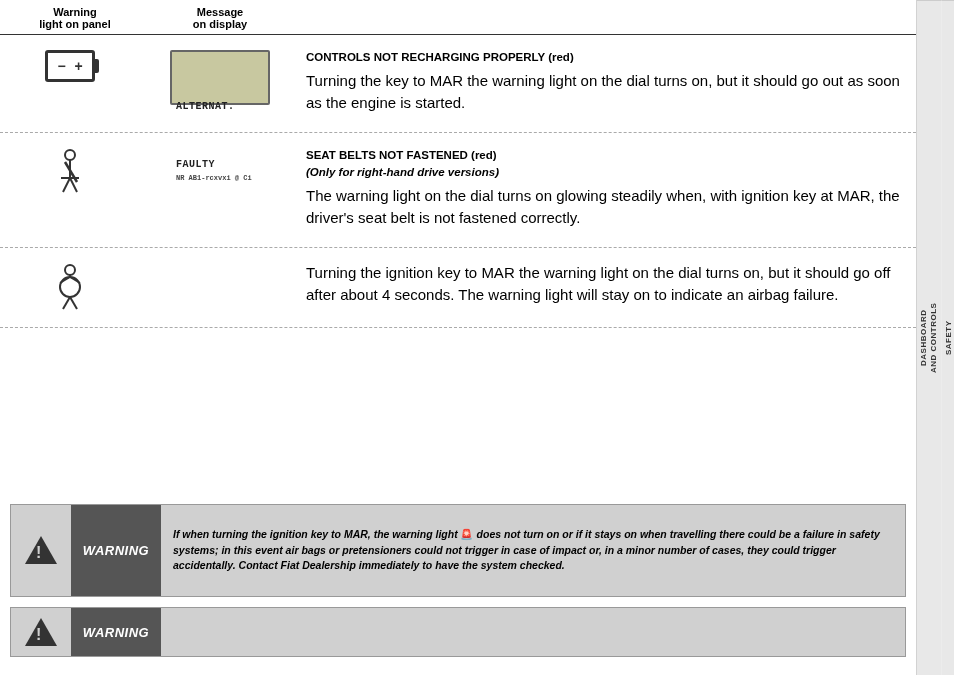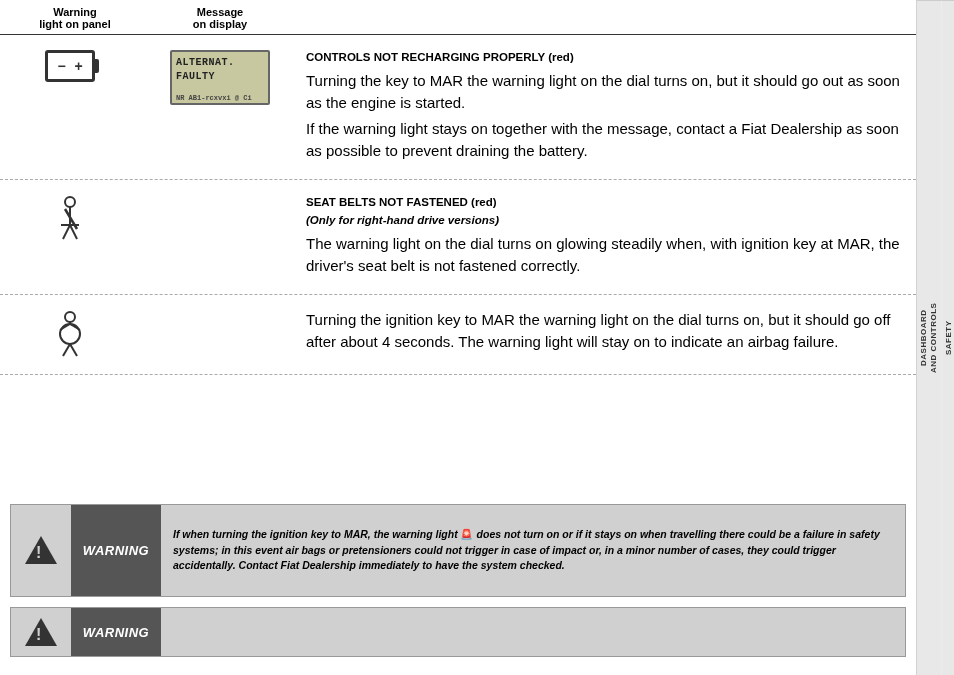--- a/index.html
+++ b/index.html
@@ -140,24 +140,25 @@
       flex-direction: column;
       align-items: flex-start;
       justify-content: flex-start;
       padding: 4px 4px;
       position: relative;
     }
     .lcd-display .lcd-line {
       font-size: 10px;
       letter-spacing: 0.5px;
       line-height: 1.4;
+      margin-top: 44px;
     }
     .lcd-display .lcd-small {
       font-size: 7px;
-      margin-top: 10px;
+      margin-top: 2px;
       color: #444;
     }
 
     
     .warning-boxes {
       padding: 8px 10px;
     }
 
     .warning-box {
       display: flex;
@@ -289,21 +290,20 @@
       <div class="col-message-display">
         <div class="lcd-display">
           <div class="lcd-line">ALTERNAT.</div>
           <div class="lcd-line">FAULTY</div>
           <div class="lcd-small">NR AB1-rcxvxi @ Ci</div>
         </div>
       </div>
       <div class="col-description">
         <div class="title">CONTROLS NOT RECHARGING PROPERLY (red)</div>
         <p>Turning the key to MAR the warning light on the dial turns on, but it should go out as soon as the engine is started.</p>
-        <p>If the warning light stays on together with the message, contact a Fiat Dealership as soon as possible to prevent draining the battery.</p>
       </div>
     </div>
 
     <div class="data-row">
       <div class="col-warning-icon">
         <svg width="42" height="48" viewBox="0 0 42 48">
 
           <circle cx="21" cy="7" r="5" fill="none" stroke="#333" stroke-width="2"></circle>
 
           <line x1="21" y1="12" x2="21" y2="30" stroke="#333" stroke-width="2"></line>

